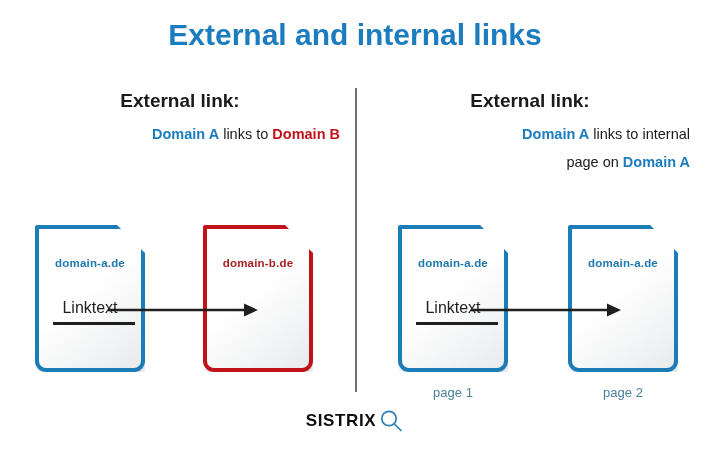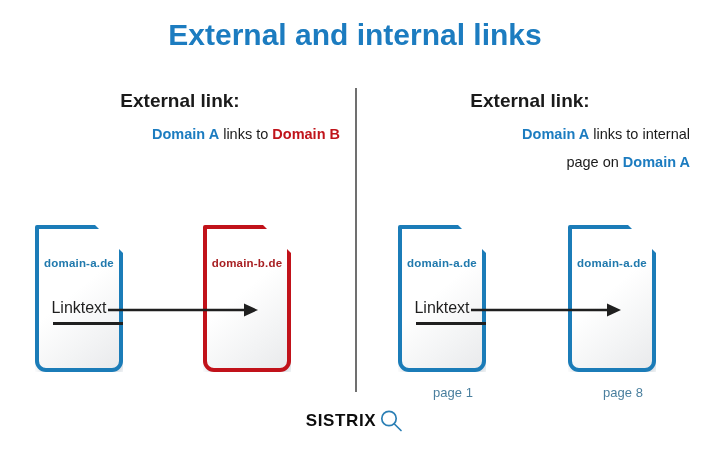--- a/index.html
+++ b/index.html
@@ -55,21 +55,21 @@
     left: 355px;
     top: 88px;
     width: 2px;
     height: 304px;
     background: #707070;
   }
 
   
   .doc {
     position: absolute;
-    width: 88px;
+    width: 110px;
     height: 147px;
     box-sizing: border-box;
     background:
       linear-gradient(140deg, #ffffff 0%, #ffffff 45%, #f3f4f5 75%, #e9eaec 100%);
     border-radius: 2px 0 11px 11px;
     filter: drop-shadow(2px 3px 3px rgba(120,140,160,0.30));
   }
   .doc-blue  { border: 4px solid #1b7cb8; }
   .doc-red   { border: 4px solid #c1121a; }
   .doc-blue, .doc-red {
@@ -194,21 +194,21 @@
       <div class="linktext-underline"></div>
     </div>
   </div>
   <div class="page-label" style="left:398px; top:385px;">page 1</div>
 
   <div class="doc doc-blue" style="left:568px; top:225px;">
     <div class="doc-inner">
       <div class="doc-domain blue">domain-a.de</div>
     </div>
   </div>
-  <div class="page-label" style="left:568px; top:385px;">page 8</div>
+  <div class="page-label" style="left:568px; top:385px;">page 2</div>
 
   <svg class="arrow-svg" style="left:471px; top:300px;" width="150" height="20" viewBox="0 0 150 20">
     <line x1="0" y1="10" x2="136" y2="10" stroke="#1f1f1f" stroke-width="2.4"></line>
     <polygon points="136,3.5 150,10 136,16.5" fill="#1f1f1f"></polygon>
   </svg>
 
   <div class="logo">
     <span class="logo-wrap">
       <span class="logo-text">SISTRIX</span>
       <svg width="26" height="26" viewBox="0 0 26 26">

